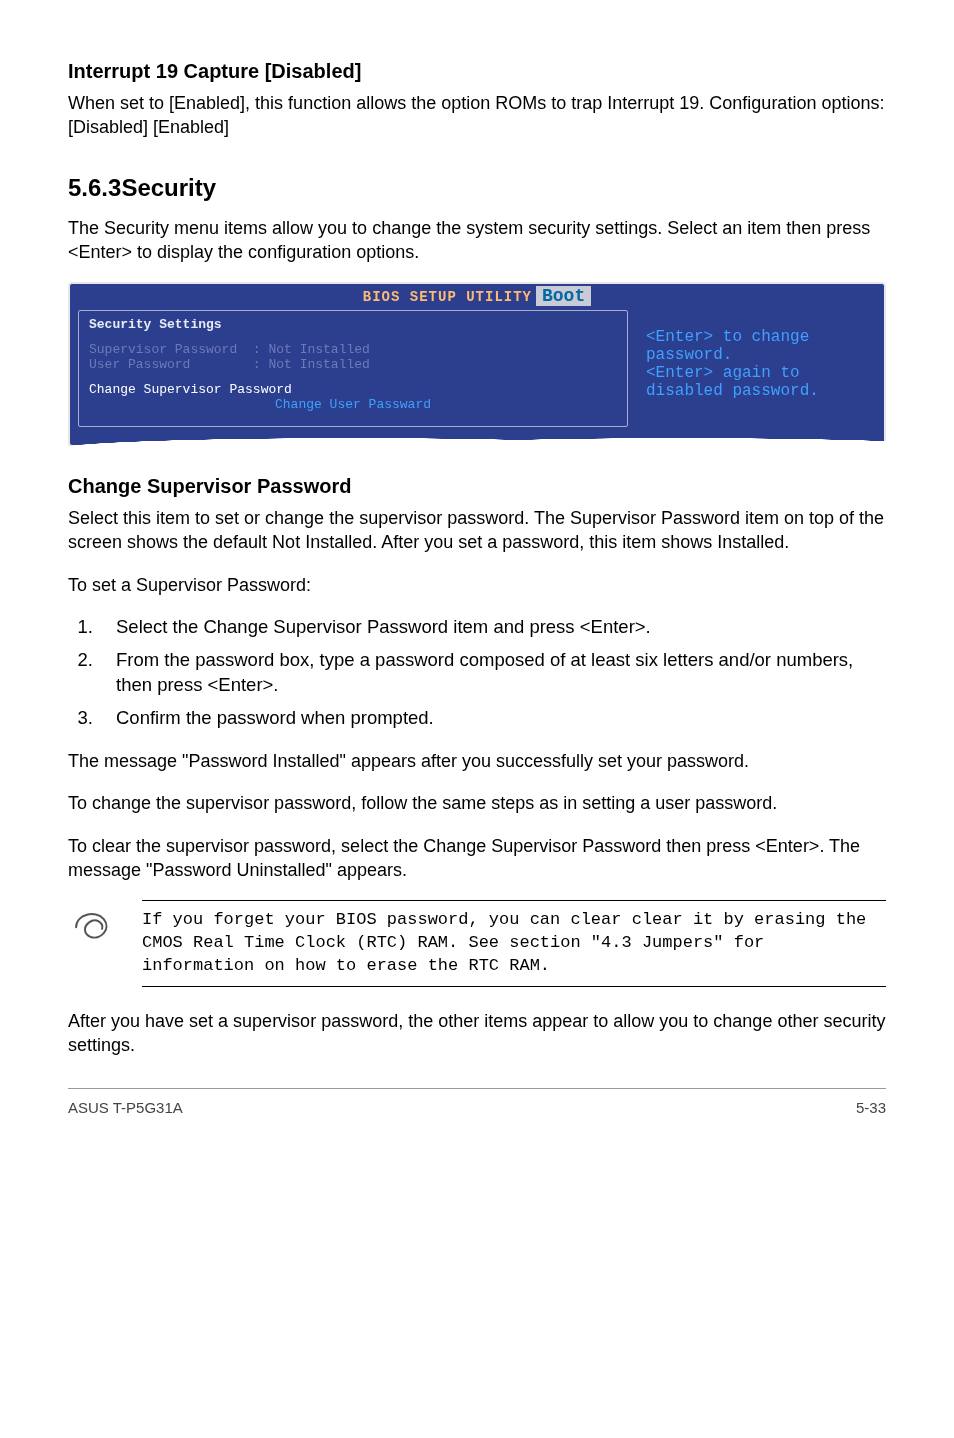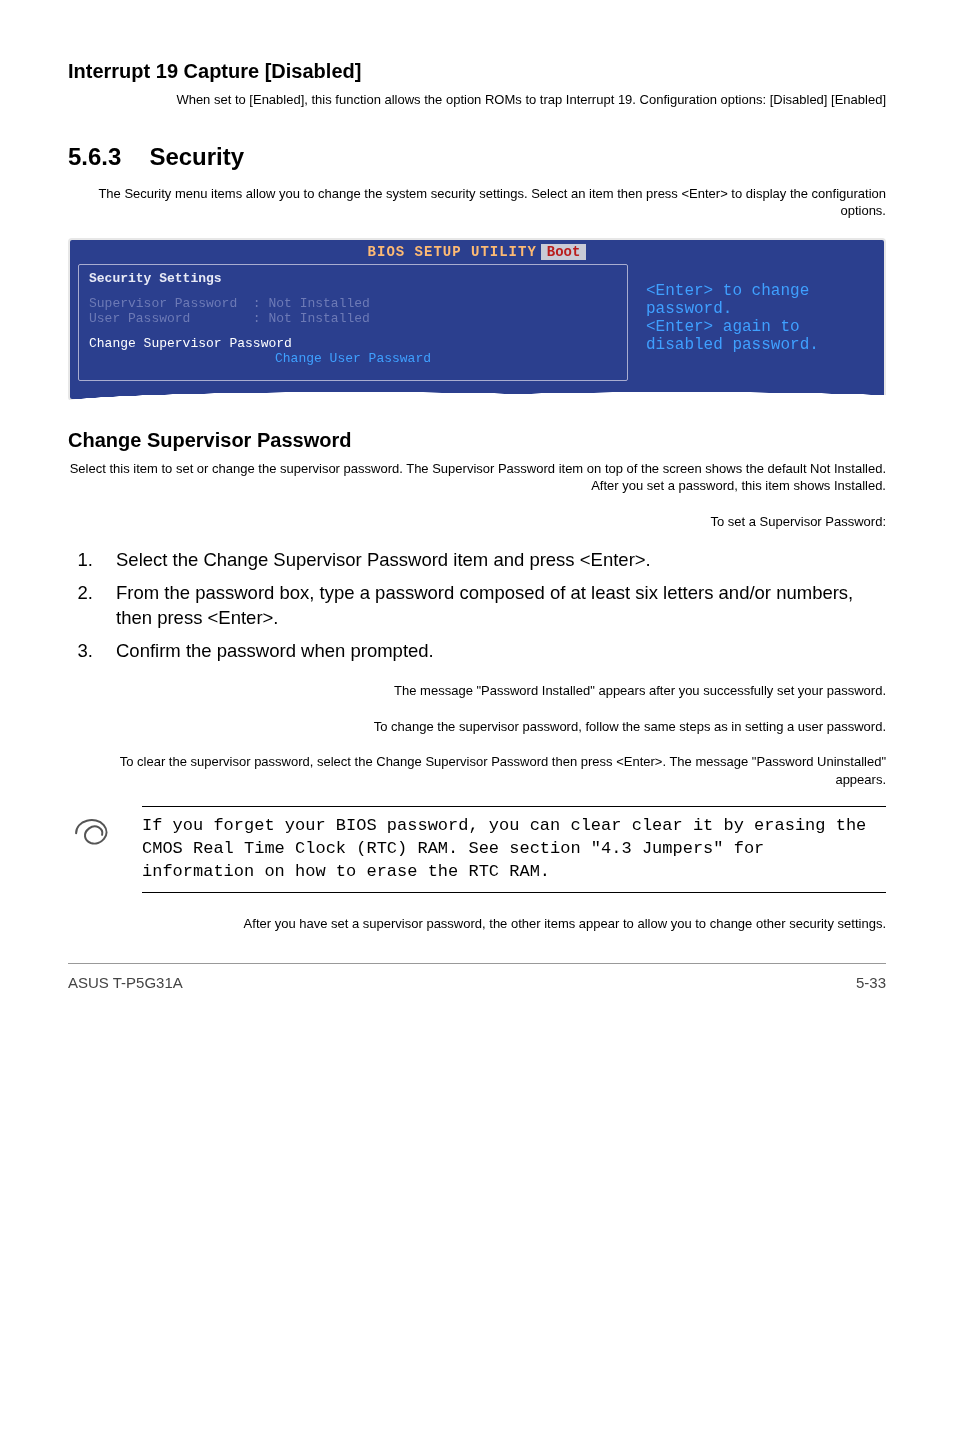--- a/index.html
+++ b/index.html
@@ -12,33 +12,31 @@
   }
   .page {
     padding: 60px 68px 30px 68px;
   }
   h3.subheading {
     font-size: 20px;
     font-weight: bold;
     margin: 0 0 8px 0;
   }
   p.body {
-    font-size: 13px;
+    font-size: 18px;
     line-height: 1.35;
     margin: 0 0 18px 0;
-    text-align: right;
   }
   h2.section {
     font-size: 24px;
     font-weight: bold;
     margin: 34px 0 14px 0;
   }
   h2.section .secnum {
     display: inline-block;
-    margin-right: 28px;
   }
   .bios-box {
     border: 2px solid #e7e7e7;
     border-radius: 4px;
     background: #2b3f8e;
     margin: 12px 0 28px 0;
     overflow: hidden;
   }
   .bios-titlebar {
     text-align: center;
@@ -47,24 +45,24 @@
   .bios-title {
     color: #fdba74;
     font-family: "Courier New", monospace;
     font-weight: bold;
     font-size: 14px;
     letter-spacing: 1px;
   }
   .bios-tab {
     display: inline-block;
     background: #c9cbd6;
-    color: #b91c1c;
-    font-family: "Courier New", monospace;
-    font-weight: bold;
-    font-size: 14px;
+    color: #0369a1;
+    font-family: "Courier New", monospace;
+    font-weight: bold;
+    font-size: 18px;
     padding: 0 6px;
     margin-left: 4px;
   }
   .bios-body {
     display: flex;
     padding: 4px 8px 18px 8px;
     gap: 8px;
   }
   .bios-left {
     flex: 1;

